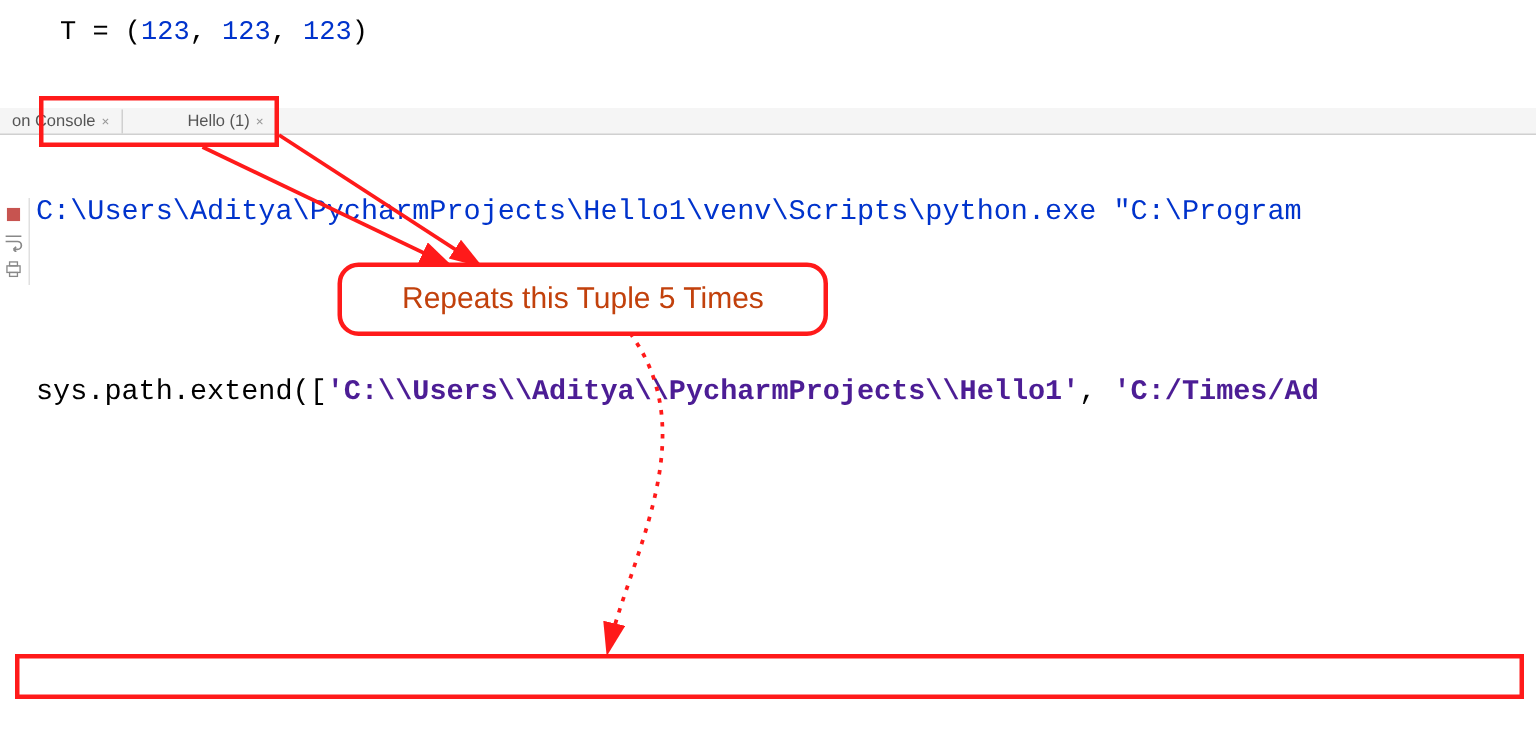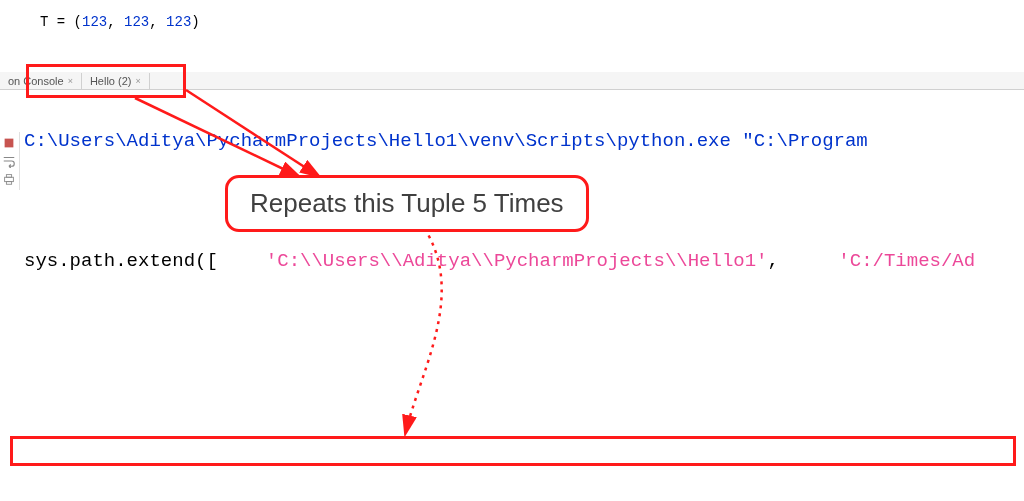--- a/index.html
+++ b/index.html
@@ -12,47 +12,48 @@
     overflow: hidden;
     position: relative;
   }
   .editor-area {
     padding: 8px 0 8px 40px;
     position: relative;
   }
   .code-line {
     line-height: 28px;
     white-space: pre;
-    font-size: 14px;
+    font-size: 18px;
   }
   .highlight-line {
     background: #fdfae3;
     display: block;
     line-height: 32px;
     padding-left: 12px;
     margin-left: -12px;
   }
   .kw-num { color: #0033cc; }
   .kw-path { color: #0033cc; }
-  .kw-str { color: #ec4899; font-weight: normal; margin-left: 48px; }
+  .kw-str { color: #4c1d95; font-weight: bold; }
   .red-box {
     border: 3px solid #ff1a1a;
     position: absolute;
     pointer-events: none;
   }
   .tabs-bar {
     border-bottom: 1px solid #d0d0d0;
     display: flex;
     font-family: "Segoe UI", Arial, sans-serif;
     font-size: 11px;
     color: #555;
     padding-left: 0;
     height: 18px;
     align-items: center;
     background: #f5f5f5;
+    gap: 35px;
   }
   .tab {
     padding: 2px 8px;
     border-right: 1px solid #d0d0d0;
     display: flex;
     align-items: center;
     gap: 4px;
   }
   .tab-close {
     color: #999;
@@ -82,24 +83,24 @@
     white-space: pre;
     overflow: hidden;
   }
   .callout {
     position: absolute;
     left: 225px;
     top: 175px;
     border: 3px solid #ff1a1a;
     border-radius: 14px;
     background: #ffffff;
-    padding: 10px 22px;
+    padding: 10px 40px;
     font-family: Arial, sans-serif;
-    font-size: 26px;
-    color: #404040;
+    font-size: 20px;
+    color: #c2410c;
     z-index: 10;
   }
   .squiggle {
     border-bottom: 1px dotted #bbb;
   }
   svg.arrow { position: absolute; pointer-events: none; z-index: 5; }
 </style>
 </head>
 <body>
 
@@ -109,21 +110,21 @@
 </div>
 
 <div class="red-box" style="left:26px; top:64px; width:160px; height:34px;"></div>
 
 <div class="tabs-bar">
   <div class="tab">
     <span>on Console</span>
     <span class="tab-close">×</span>
   </div>
   <div class="tab">
-    <span>Hello (2)</span>
+    <span>Hello (1)</span>
     <span class="tab-close">×</span>
   </div>
 </div>
 
 <div class="gutter">
   <svg class="gutter-icon" viewBox="0 0 16 16">
       <rect x="3" y="3" width="10" height="10" fill="#c75450"></rect>
     </svg>
   <svg class="gutter-icon" viewBox="0 0 16 16">
       <path d="M2 4h12M2 8h9a3 3 0 010 6h-3m0 0l2-2m-2 2l2 2" stroke="#888" stroke-width="1.3" fill="none"></path>

